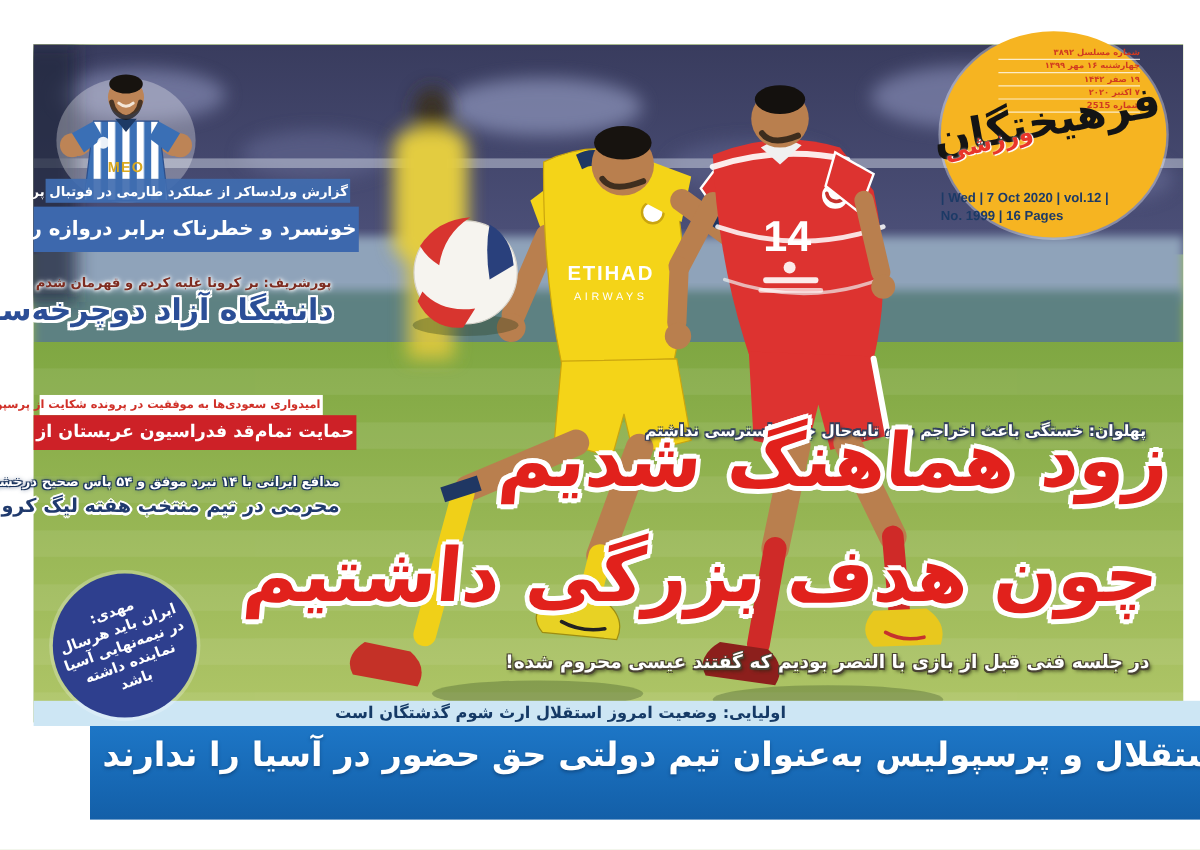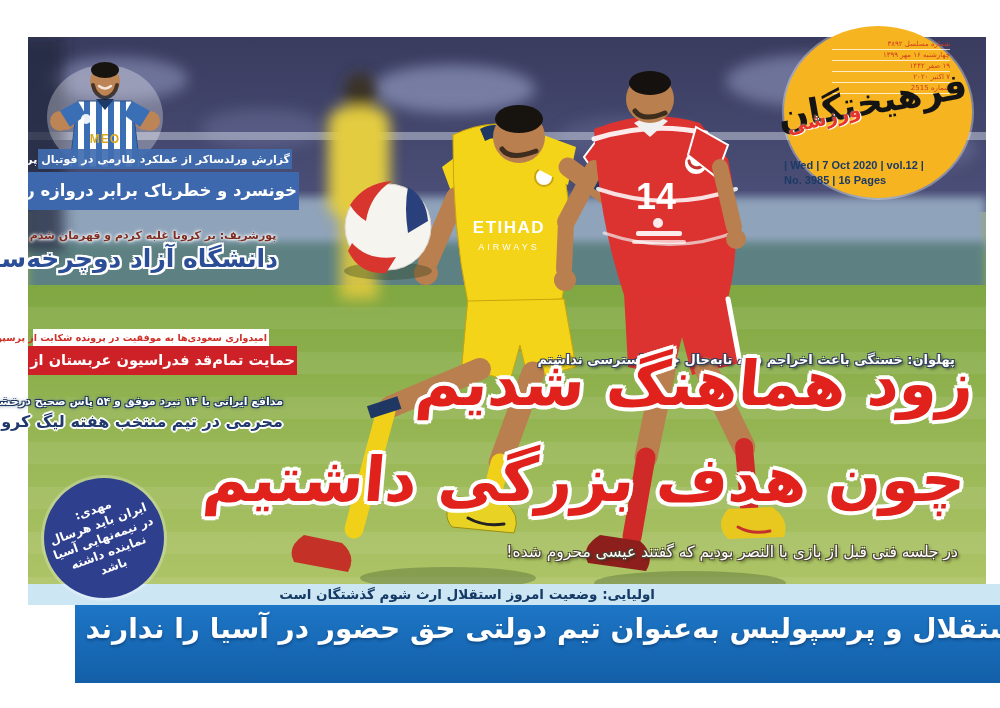--- a/index.html
+++ b/index.html
@@ -10,21 +10,21 @@
   .nowrap{white-space:nowrap;}
 
   
   .photo{position:absolute;left:28px;top:37px;width:958px;height:565px;z-index:1;overflow:hidden;background:#8fae54;}
   .photo svg{display:block;}
 
   
   .masthead{position:absolute;left:784px;top:26px;width:188px;height:172px;border-radius:50%;
             z-index:6;box-shadow:0 0 0 2px rgba(255,255,255,.35);}
   .mh-info{position:absolute;top:13px;right:22px;width:118px;direction:rtl;text-align:right;}
-  .mh-info div{font-size:7px;line-height:10px;font-weight:normal;color:#d13a20;
+  .mh-info div{font-size:7px;line-height:10px;font-weight:bold;color:#d13a20;
                border-bottom:1px solid rgba(255,255,255,.75);white-space:nowrap;}
   .mh-title{position:absolute;top:54px;left:4px;width:180px;text-align:center;font-weight:bold;
             font-size:36px;color:#141414;transform:rotate(-10deg);letter-spacing:-1px;}
   .mh-sub{position:absolute;top:80px;left:2px;font-weight:bold;font-size:20px;color:#e8352a;
           transform:rotate(-14deg);text-shadow:0 0 2px #fff, 1px 1px 0 #fff;}
   .mh-en{position:absolute;width:100%;color:#1c3a66;font-weight:bold;
          font-family:Liberation Sans, sans-serif;}
   .mh-en1{bottom:27px;font-size:11px;}
   .mh-en2{bottom:12px;font-size:11px;}
 
@@ -66,21 +66,21 @@
                            -1px 1px 0 #33405e,2px 2px 3px rgba(20,30,50,.8);margin-top:44px;}
   .main-headline{right:30px;top:336px;direction:rtl;text-align:right;z-index:3;
                  color:#e1211c;font-weight:bold;transform:skewX(-5deg);}
   .main-h1{font-size:62px;line-height:96px;white-space:nowrap;
            text-shadow:-4px 0 0 #fff,4px 0 0 #fff,0 -4px 0 #fff,0 4px 0 #fff,
                        -3px -3px 0 #fff,3px 3px 0 #fff,-3px 3px 0 #fff,3px -3px 0 #fff;}
   .main-h2{font-size:62px;line-height:96px;white-space:nowrap;
            text-shadow:-4px 0 0 #fff,4px 0 0 #fff,0 -4px 0 #fff,0 4px 0 #fff,
                        -3px -3px 0 #fff,3px 3px 0 #fff,-3px 3px 0 #fff,3px -3px 0 #fff;}
   .main-sub{right:42px;top:543px;direction:rtl;text-align:right;color:#fff;font-size:15.5px;
-            font-weight:normal;z-index:3;white-space:nowrap;
+            font-weight:bold;z-index:3;white-space:nowrap;
             text-shadow:1px 1px 0 #4a4434,-1px -1px 0 #4a4434,1px -1px 0 #4a4434,
                         -1px 1px 0 #4a4434,2px 2px 3px rgba(40,40,20,.8);}
 
   
   .olyaei{left:28px;top:584px;width:980px;height:21px;background:#cde6f4;z-index:2;}
   .olyaei-text{position:absolute;right:353px;top:2px;color:#153a66;font-size:13.5px;
                font-weight:bold;direction:rtl;white-space:nowrap;}
 
   .banner{left:28px;top:605px;width:962px;height:78px;z-index:5;text-align:center;
           background:linear-gradient(#1d76c6,#135fa8);color:#fff;direction:rtl;margin-left:47px;}
@@ -230,21 +230,21 @@
     <div class="mh-info">
       <div>شماره مسلسل ۳۸۹۲</div>
       <div>چهارشنبه ۱۶ مهر ۱۳۹۹</div>
       <div>۱۹ صفر ۱۴۴۲</div>
       <div>۷ اکتبر ۲۰۲۰</div>
       <div>شماره 2515</div>
     </div>
     <div class="mh-title rtl">فرهیختگان</div>
     <div class="mh-sub rtl">ورزشی</div>
     <div class="mh-en mh-en1">| Wed | 7 Oct 2020 | vol.12 |</div>
-    <div class="mh-en mh-en2">No. 3985 | 16 Pages</div>
+    <div class="mh-en mh-en2">No. 1999 | 16 Pages</div>
   </div>
 
   <div class="abs taremi">
     <svg width="150" height="118" viewBox="0 0 150 118" xmlns="http://www.w3.org/2000/svg">
       <ellipse cx="75" cy="64" rx="58" ry="52" fill="#ffffff" opacity=".30"></ellipse>
       <g stroke-linecap="round">
         <line x1="36" y1="70" x2="54" y2="58" stroke="#bd8456" stroke-width="14"></line>
         <line x1="114" y1="70" x2="96" y2="58" stroke="#bd8456" stroke-width="14"></line>
         <circle cx="30" cy="68" r="10" fill="#bd8456"></circle>
         <circle cx="120" cy="68" r="10" fill="#bd8456"></circle>

